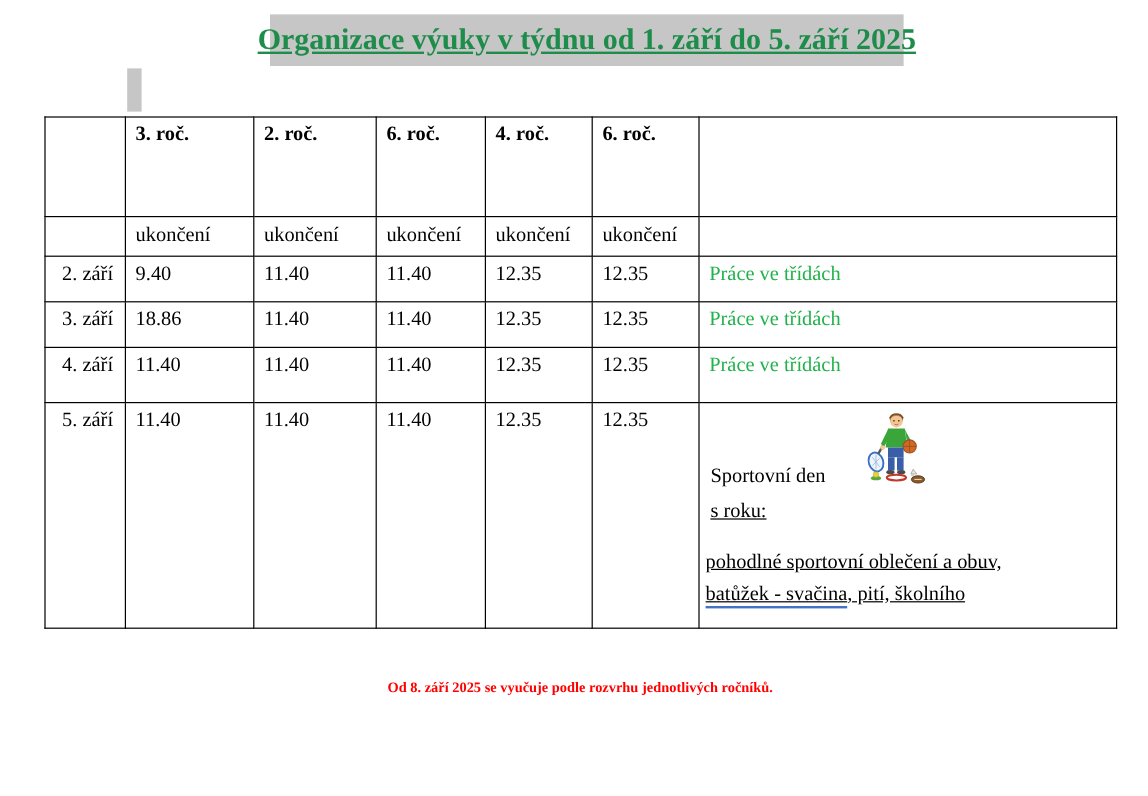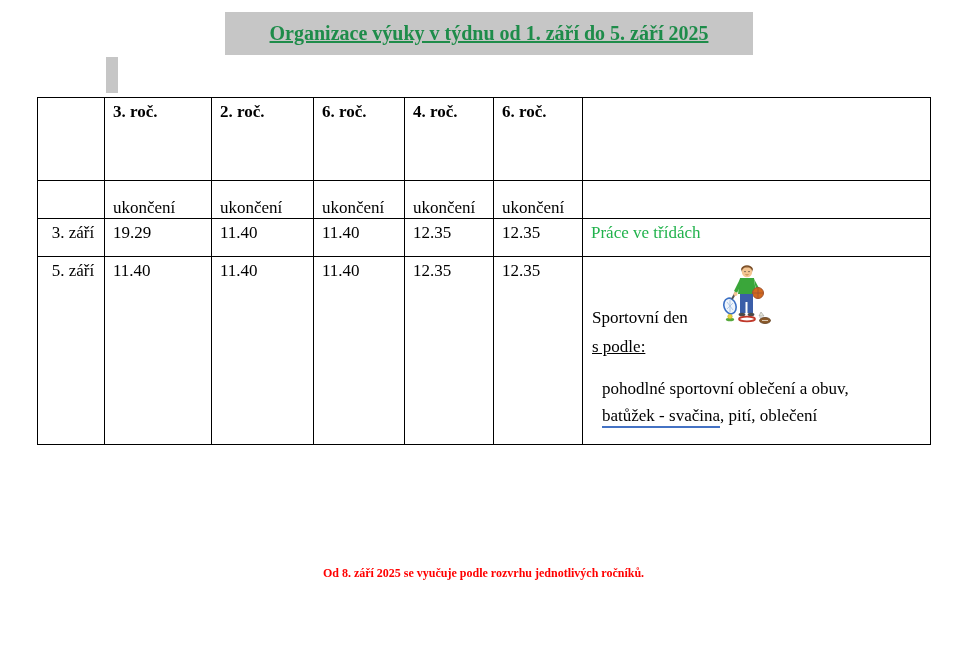--- a/index.html
+++ b/index.html
@@ -13,21 +13,21 @@
   *{margin:0;padding:0;box-sizing:border-box;}
   html,body{width:957px;height:663px;background:#ffffff;overflow:hidden;}
   body{font-family:"Liberation Serif","DejaVu Serif",serif;color:#000;position:relative;}
 
   .title-box{
     position:absolute;left:225px;top:12px;width:528px;height:43px;
     background:var(--highlight-gray);
     display:flex;align-items:center;justify-content:center;
   }
   .title-box span{
-    font-size:20px;font-weight:bold;color:var(--title-green);
+    font-size:25px;font-weight:bold;color:var(--title-green);
     text-decoration:underline;white-space:nowrap;
   }
 
   .cursor-rect{
     position:absolute;left:106px;top:57px;width:12px;height:36px;
     background:var(--highlight-gray);
   }
 
   table.schedule{
     position:absolute;left:37px;top:97px;
@@ -35,28 +35,28 @@
     font-size:17px;
   }
   table.schedule td{
     border:1.5px solid #000;
     vertical-align:top;
     padding:4px 4px 0 8px;
     overflow:hidden;
   }
   td.day{text-align:center;padding-left:2px;padding-right:2px;}
   td.hdr{font-weight:bold;padding-top:6px;}
-  tr.subhdr td{padding-top:17px;}
+  tr.subhdr td{padding-top:5px;}
   td.note-blue{color:var(--event-blue);}
   td.note-green{color:var(--event-green);}
 
   td.sportcell{position:relative;padding:0;}
   .sport-title{position:absolute;left:9px;top:51px;font-size:17px;}
   .sport-bring{position:absolute;left:9px;top:80px;font-size:17px;text-decoration:underline;}
-  .sport-par{position:absolute;left:19px;top:118px;font-size:17px;line-height:27px;width:330px;}
+  .sport-par{position:absolute;left:5px;top:118px;font-size:17px;line-height:27px;width:330px;text-decoration:underline;}
   .blue-underline{border-bottom:2px solid var(--underline-blue);padding-bottom:1px;}
   .sport-img{position:absolute;left:138px;top:6px;width:52px;height:62px;}
 
   .footer-note{
     position:absolute;left:37px;top:566px;width:893px;
     text-align:center;font-size:12px;font-weight:bold;color:var(--footer-red);
   }
 </style>
 </head>
 <body>
@@ -90,22 +90,40 @@
     <tr class="subhdr" style="height:33px">
       <td></td>
       <td>ukončení</td>
       <td>ukončení</td>
       <td>ukončení</td>
       <td>ukončení</td>
       <td>ukončení</td>
       <td></td>
     </tr>
     <tr style="height:38px">
+      <td class="day">2. září</td>
+      <td>9.40</td>
+      <td>11.40</td>
+      <td>11.40</td>
+      <td>12.35</td>
+      <td>12.35</td>
+      <td class="note-green">Práce ve třídách</td>
+    </tr>
+    <tr style="height:38px">
       <td class="day">3. září</td>
-      <td>19.29</td>
+      <td>18.86</td>
+      <td>11.40</td>
+      <td>11.40</td>
+      <td>12.35</td>
+      <td>12.35</td>
+      <td class="note-green">Práce ve třídách</td>
+    </tr>
+    <tr style="height:46px">
+      <td class="day">4. září</td>
+      <td>11.40</td>
       <td>11.40</td>
       <td>11.40</td>
       <td>12.35</td>
       <td>12.35</td>
       <td class="note-green">Práce ve třídách</td>
     </tr>
     <tr style="height:188px">
       <td class="day">5. září</td>
       <td>11.40</td>
       <td>11.40</td>
@@ -144,23 +162,23 @@
 
           <ellipse cx="9" cy="56.5" rx="4.2" ry="1.8" fill="#56a83c"></ellipse>
           <circle cx="9" cy="53.5" r="2.3" fill="#e6d23c" stroke="#b8a51e" stroke-width="0.5"></circle>
           <ellipse cx="26" cy="56" rx="8" ry="2.4" fill="none" stroke="#c0392b" stroke-width="1.8"></ellipse>
           <path d="M40,49 l3,4 l-5,0 Z" fill="#e8e8d8" stroke="#999" stroke-width="0.6"></path>
           <circle cx="39.5" cy="54" r="1.2" fill="#cfcfcf"></circle>
           <ellipse cx="44" cy="57.5" rx="5.5" ry="3" fill="#8b5a2b" stroke="#5c3a1a" stroke-width="0.8"></ellipse>
           <path d="M41,57.5 h6" stroke="#f0e6d8" stroke-width="0.8"></path>
         </svg>
         <span class="sport-title">Sportovní den</span>
-        <span class="sport-bring">s podle:</span>
+        <span class="sport-bring">s roku:</span>
         <div class="sport-par">
           <span>pohodlné sportovní oblečení a obuv,</span><br>
-          <span class="blue-underline">batůžek - svačina</span><span>, pití, oblečení</span>
+          <span class="blue-underline">batůžek - svačina</span><span>, pití, školního</span>
         </div>
       </td>
     </tr>
   </tbody>
 </table>
 
 <div class="footer-note">Od 8. září 2025 se vyučuje podle rozvrhu jednotlivých ročníků.</div>
 
 </body></html>

